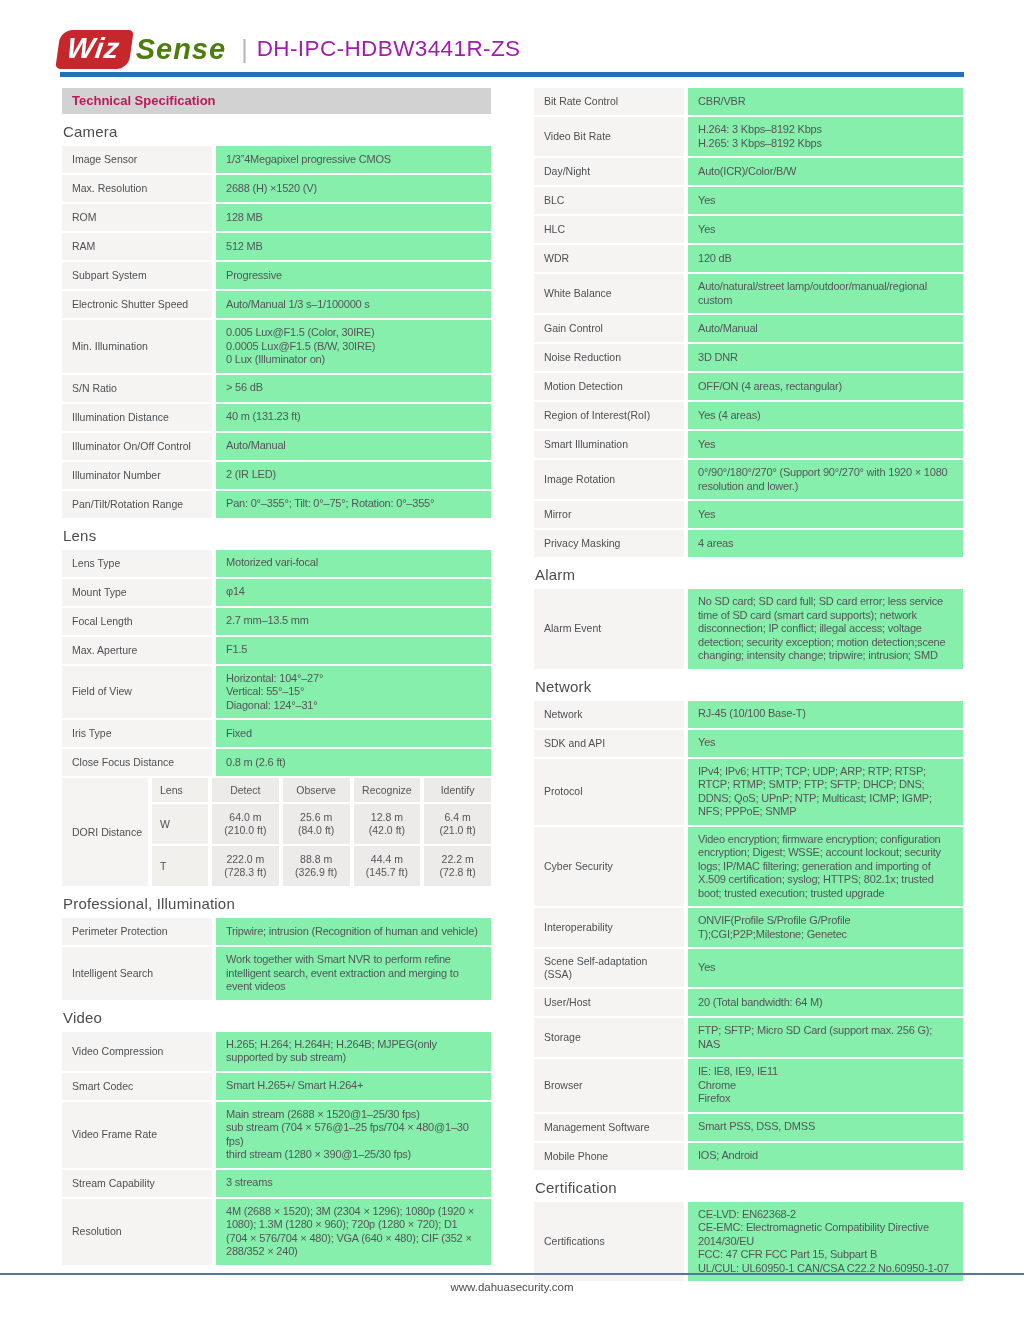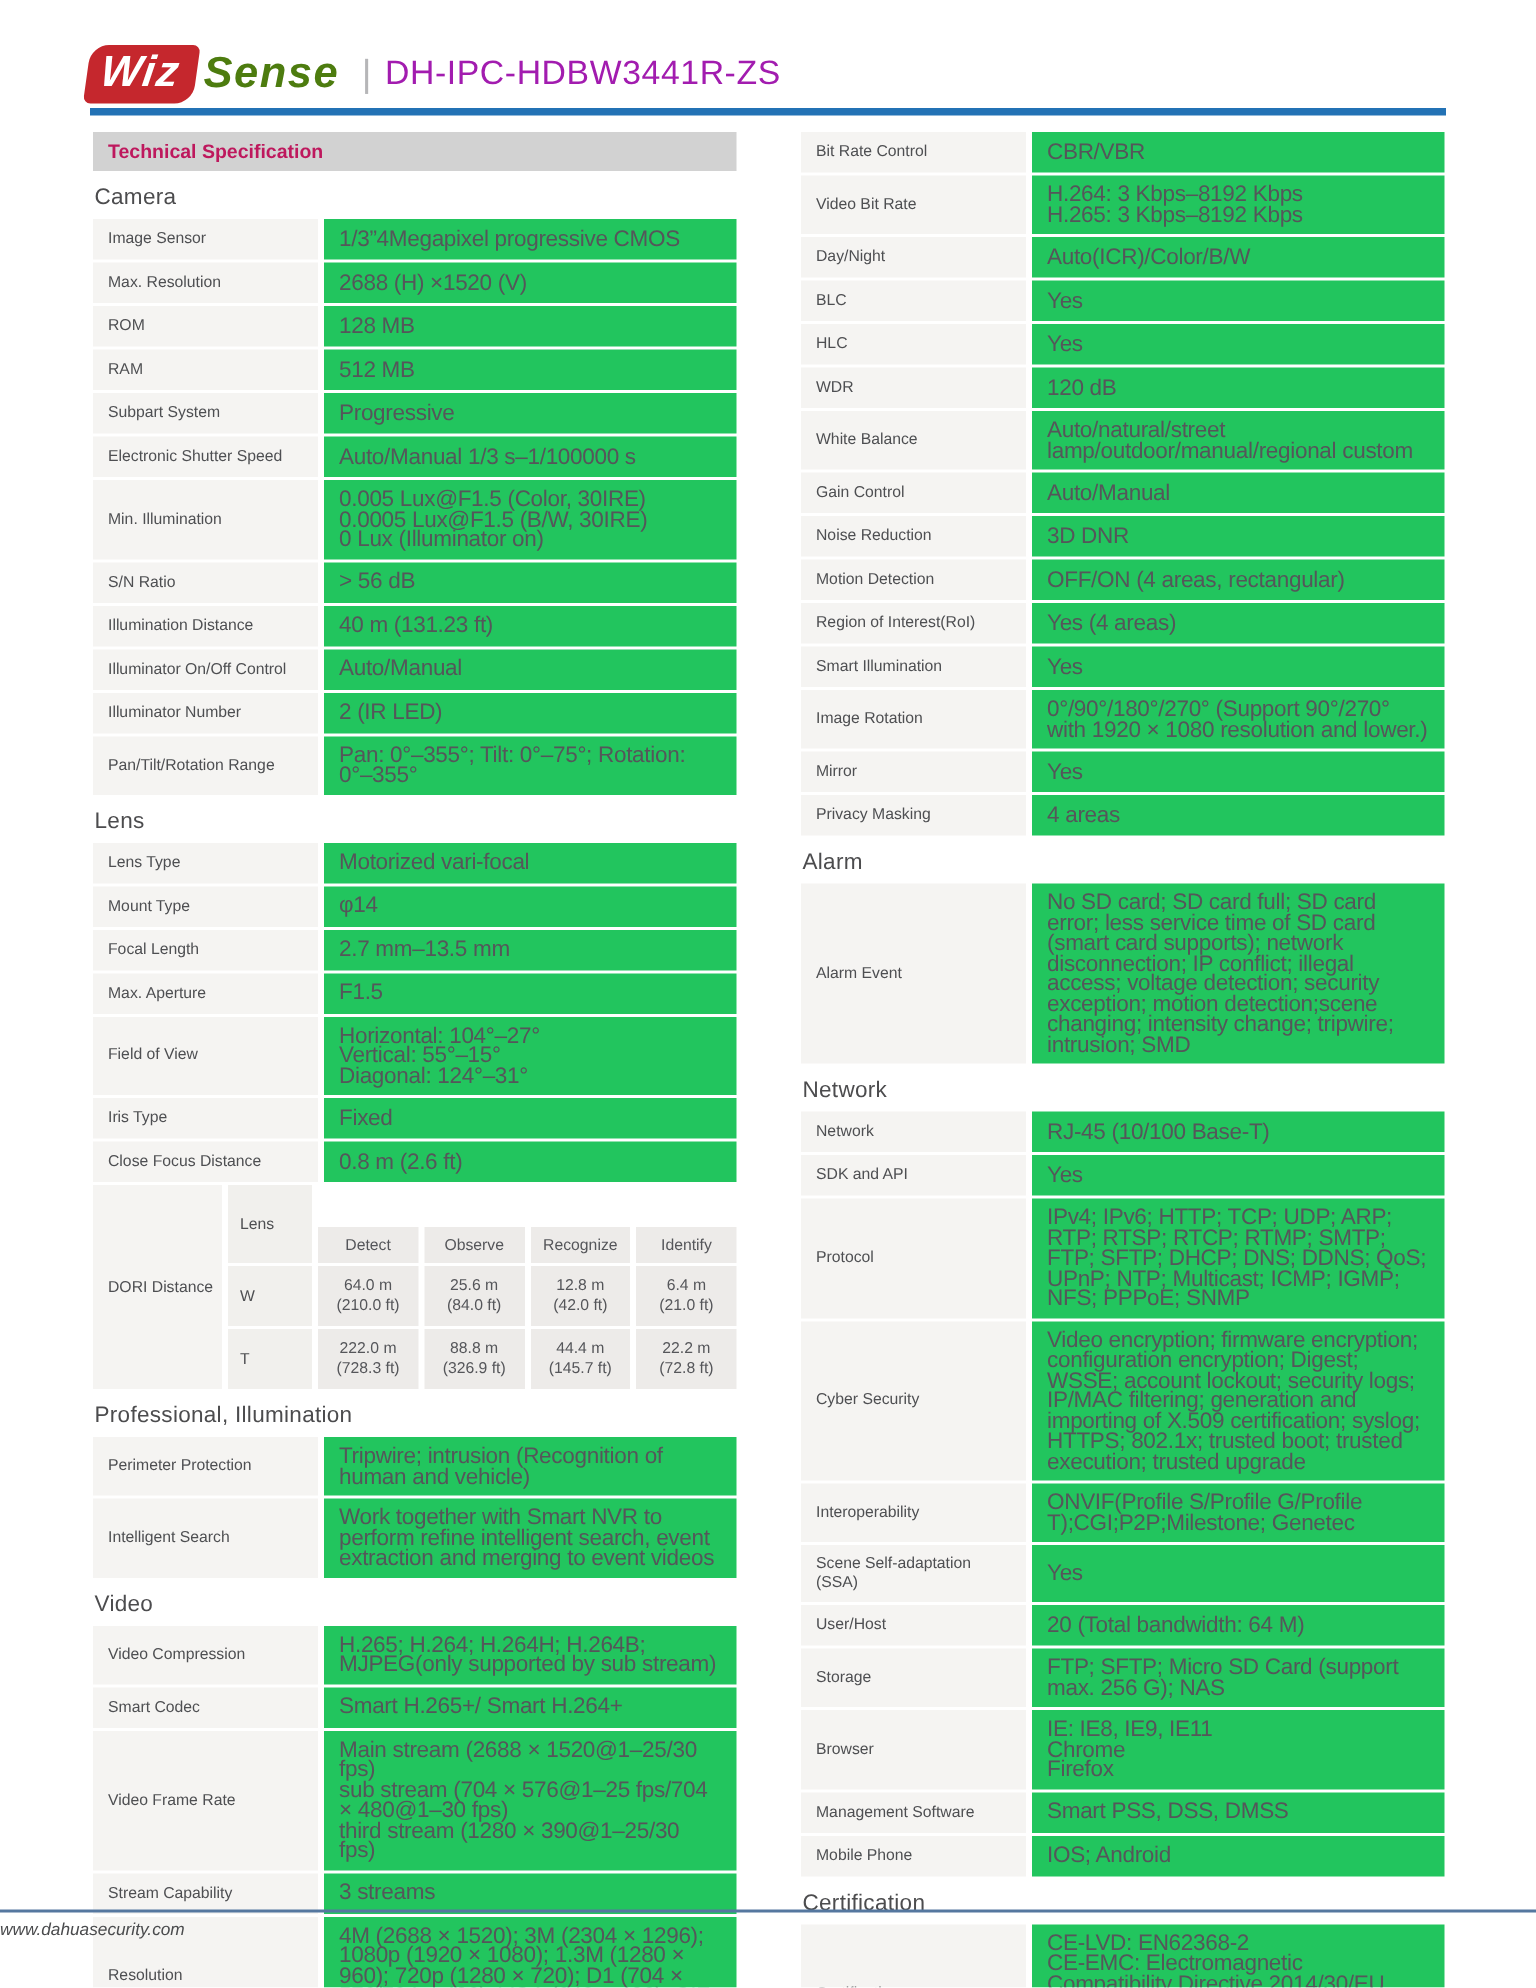--- a/index.html
+++ b/index.html
@@ -23,41 +23,41 @@
   .col { flex:0 0 429px; width:429px; }
 
   .title-bar { height:26px; background:var(--bar-gray,#d2d2d2); color:#be185d; font-weight:bold;
                font-size:13px; line-height:26px; padding-left:10px; margin-bottom:7px; }
 
   .section-title { font-size:15px; color:#4c4c4e; margin:9px 0 6px 1px; letter-spacing:0.2px; }
 
   .spec-row { display:flex; gap:4px; margin-bottom:2px; }
   .spec-label { flex:0 0 150px; background:#f5f4f2; color:#4e4f52; font-size:10.5px; line-height:13px;
                 display:flex; align-items:center; padding:6px 6px 6px 10px; }
-  .spec-value { flex:1; background:#22c55e; color:#55565a; font-size:15px; line-height:13.5px;
+  .spec-value { flex:1; background:#86efac; color:#55565a; font-size:11px; line-height:13.5px;
                 letter-spacing:-0.2px; padding:6px 10px; display:flex; flex-direction:column; justify-content:center;
                 min-height:27px; }
 
   
   .dori { display:flex; gap:4px; margin-bottom:2px; }
   .dori-label { flex:0 0 86px; background:#f5f4f2; color:#4e4f52; font-size:10.5px;
                 display:flex; align-items:center; padding-left:10px; }
   .dori-grid { flex:1; display:flex; flex-direction:column; gap:2px; }
   .dori-row { display:flex; gap:4px; }
   .dori-lens { flex:0 0 56px; background:#f1f0ed; color:#4e4f52; font-size:10.5px;
                display:flex; align-items:center; padding-left:8px; }
   .dori-cell { flex:1; background:#edebe9; color:#55565a; font-size:10.5px; line-height:13px;
                text-align:center; display:flex; flex-direction:column; justify-content:center; padding:4px 2px; }
-  .dori-header .dori-cell { min-height:24px;margin-top:28px; }
+  .dori-header .dori-cell { min-height:24px; }
   .dori-data .dori-cell { min-height:40px; }
 
   
   .footer-rule { position:absolute; left:0; top:1273px; width:1024px; height:2px; background:var(--footer-rule,#55779f); }
-  .footer-url { position:absolute; left:0; top:1281px; width:1024px; text-align:left;
-                font-size:11.5px; color:#4a4b4d;font-style:italic; }
+  .footer-url { position:absolute; left:0; top:1281px; width:1024px; text-align:center;
+                font-size:11.5px; color:#4a4b4d; }
 </style>
 </head>
 <body>
 
 <div class="page">
 
   <div class="logo-row">
     <span class="wiz-badge">
       <span class="wiz-text">Wiz</span>
     </span>

